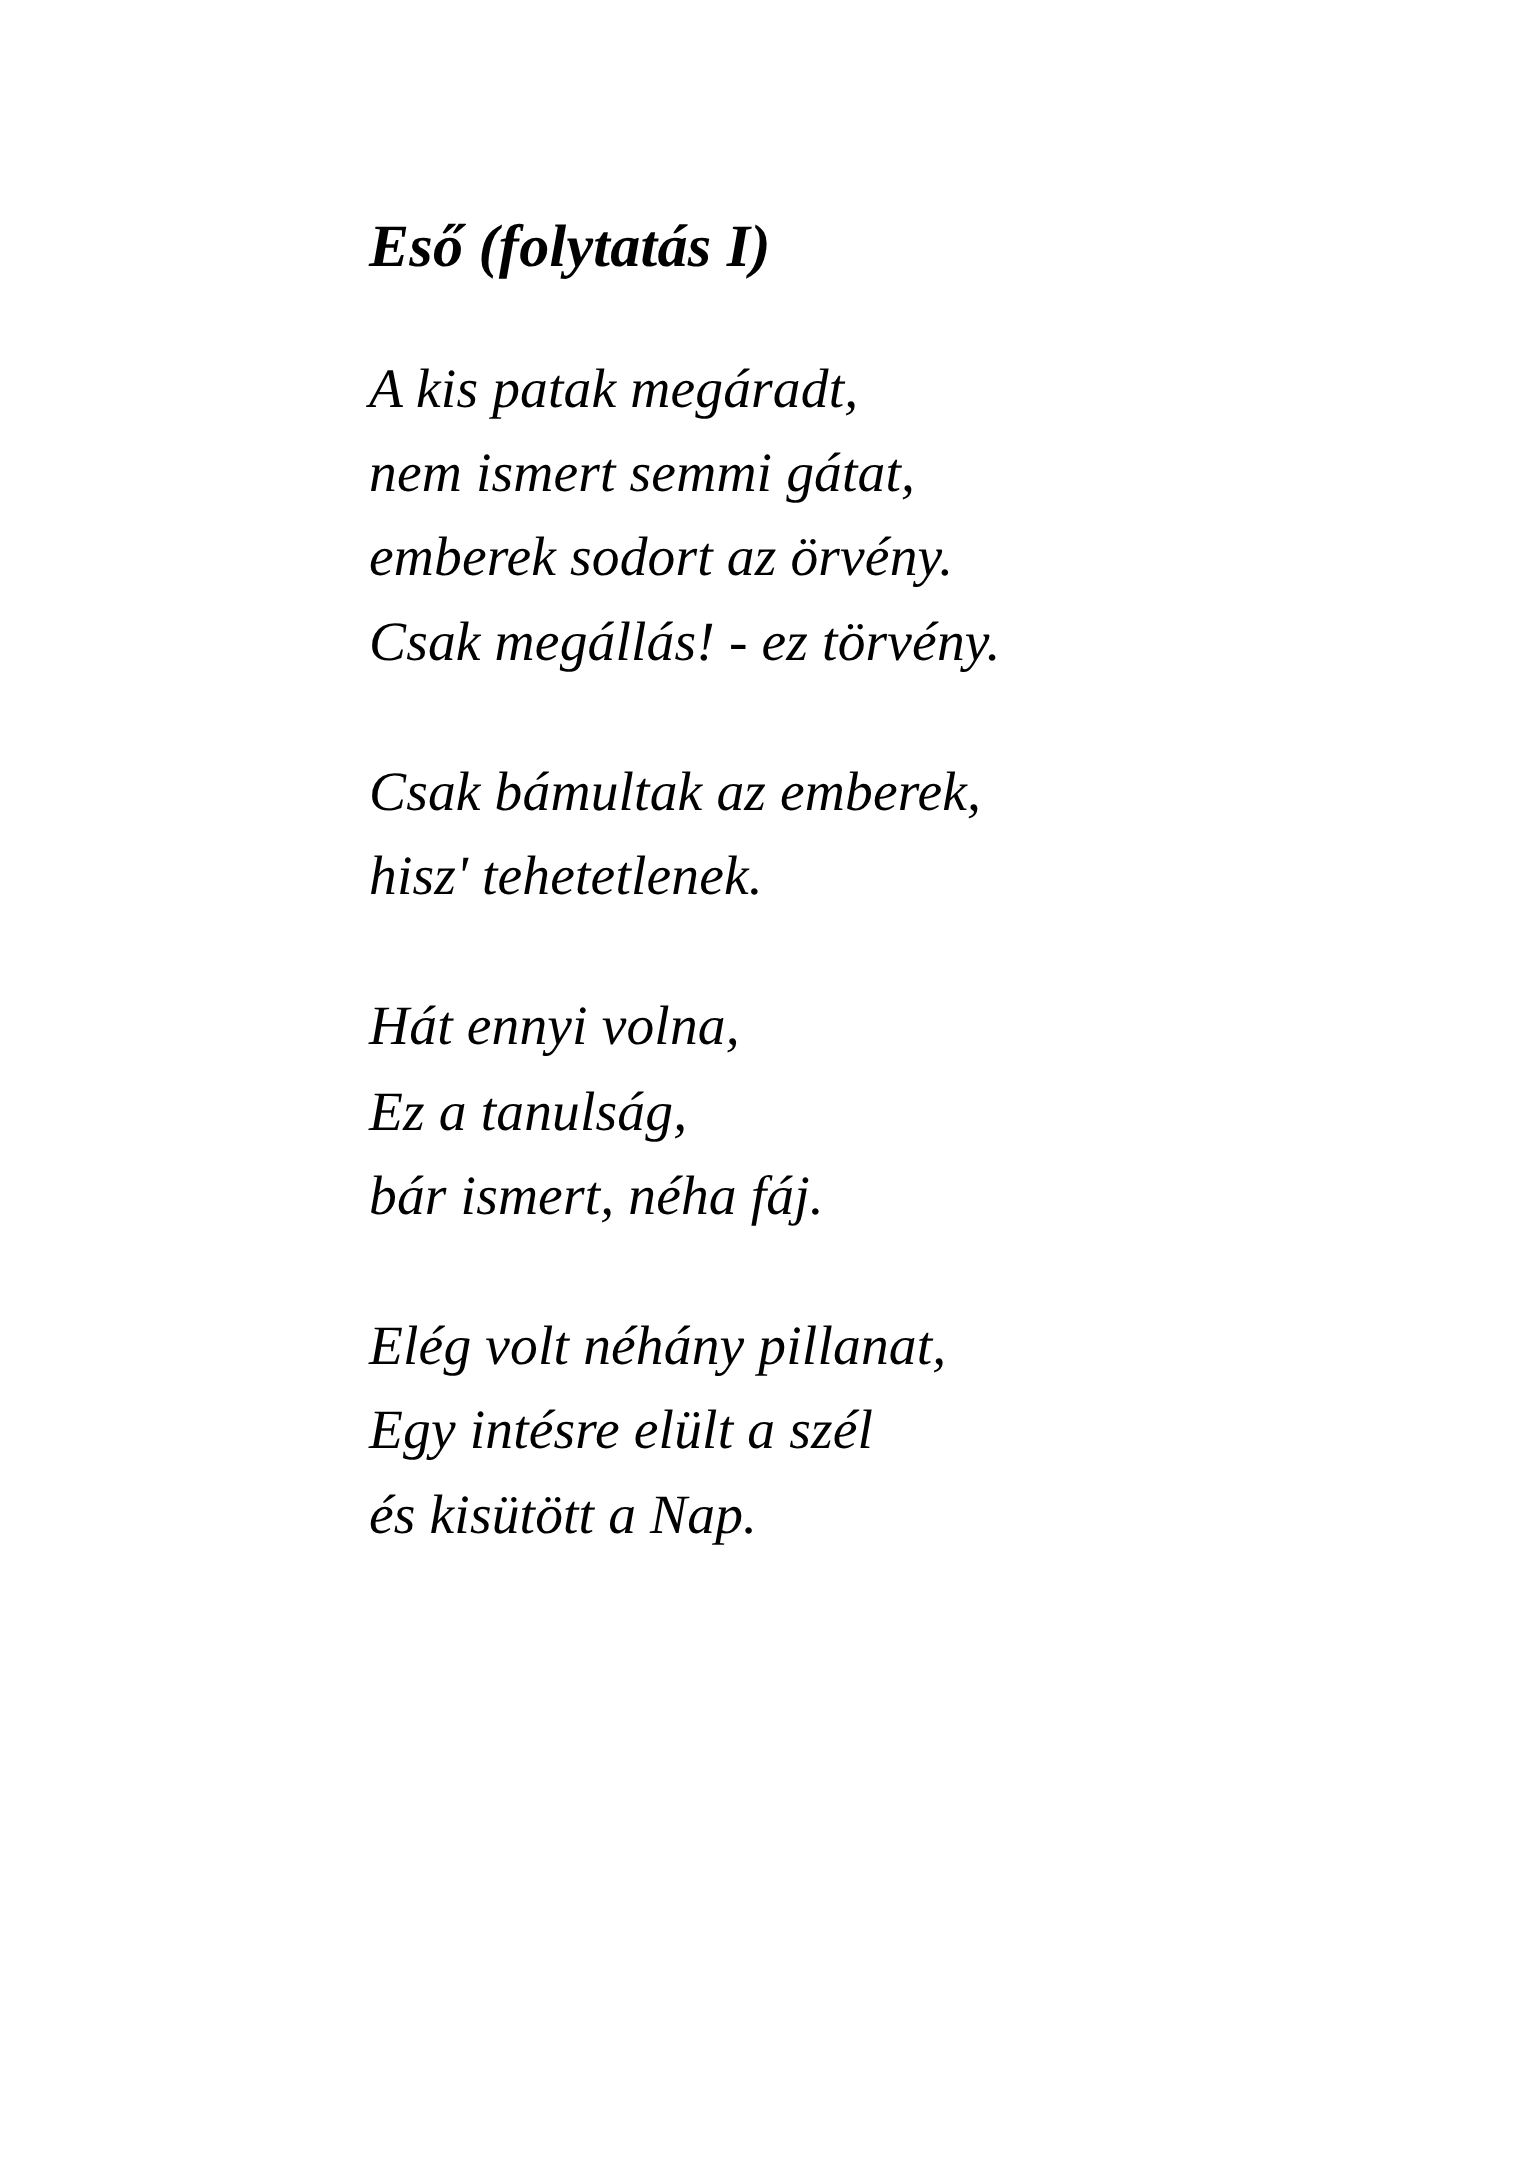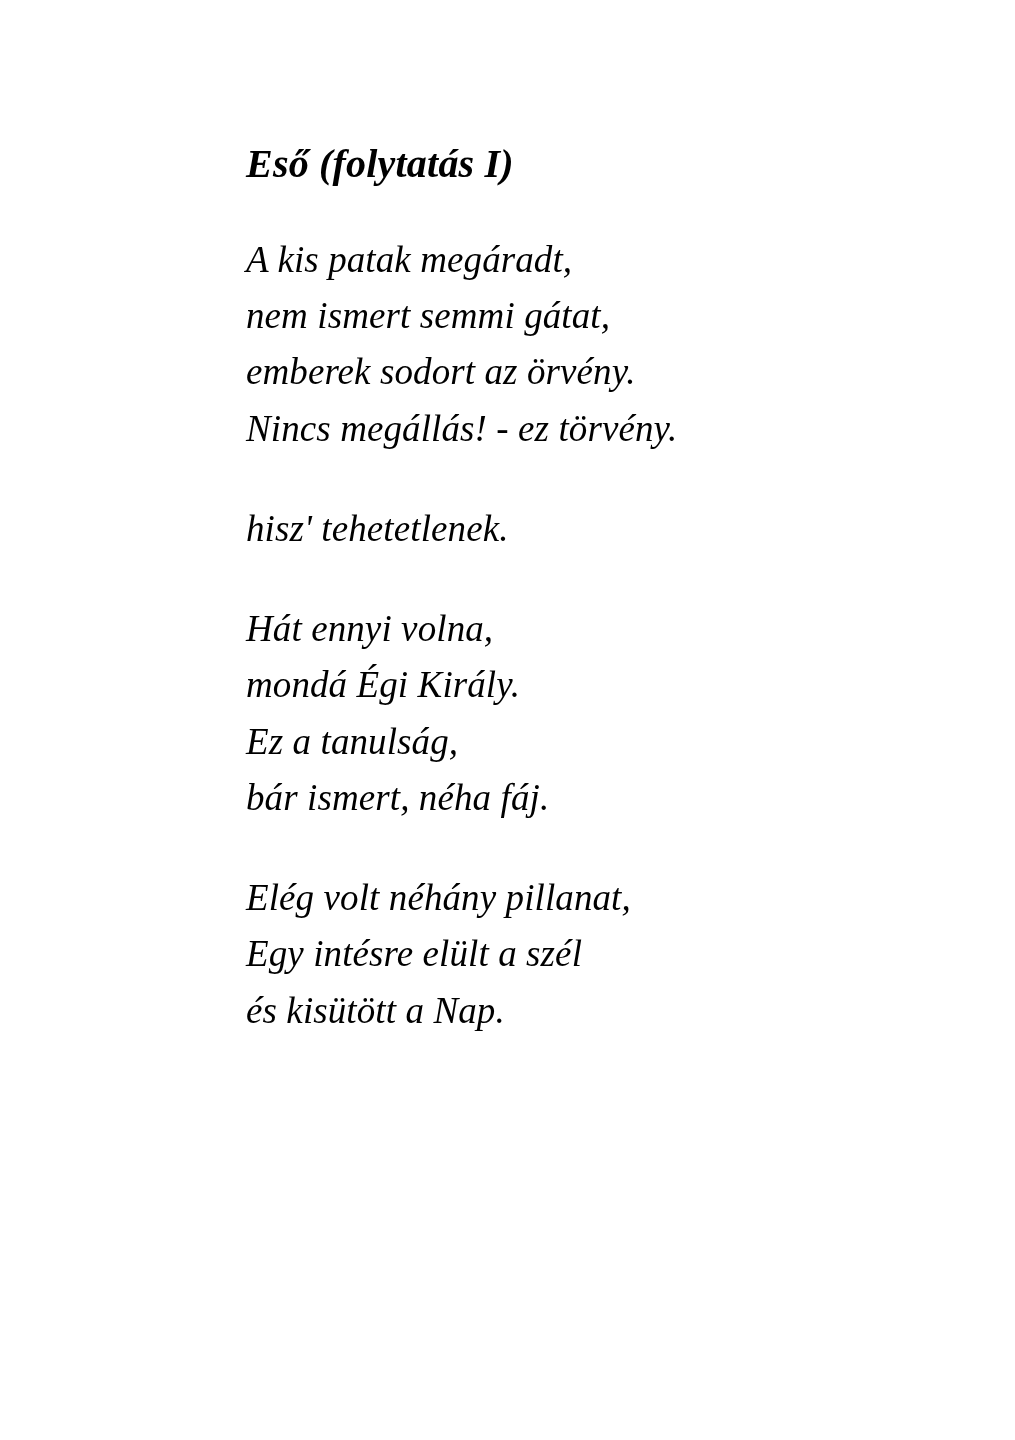--- a/index.html
+++ b/index.html
@@ -48,30 +48,30 @@
 <body>
 
 <div class="page">
 
   <h1 class="poem-title">Eső (folytatás I)</h1>
 
   <div class="stanza">
     <div class="line">A kis patak megáradt,</div>
     <div class="line">nem ismert semmi gátat,</div>
     <div class="line">emberek sodort az örvény.</div>
-    <div class="line">Nincs megállás! - ez törvény.</div>
+    <div class="line">Csak megállás! - ez törvény.</div>
   </div>
 
   <div class="stanza">
+    <div class="line">Csak bámultak az emberek,</div>
     <div class="line">hisz' tehetetlenek.</div>
   </div>
 
   <div class="stanza">
     <div class="line">Hát ennyi volna,</div>
-    <div class="line">mondá Égi Király.</div>
     <div class="line">Ez a tanulság,</div>
     <div class="line">bár ismert, néha fáj.</div>
   </div>
 
   <div class="stanza">
     <div class="line">Elég volt néhány pillanat,</div>
     <div class="line">Egy intésre elült a szél</div>
     <div class="line">és kisütött a Nap.</div>
   </div>
 

